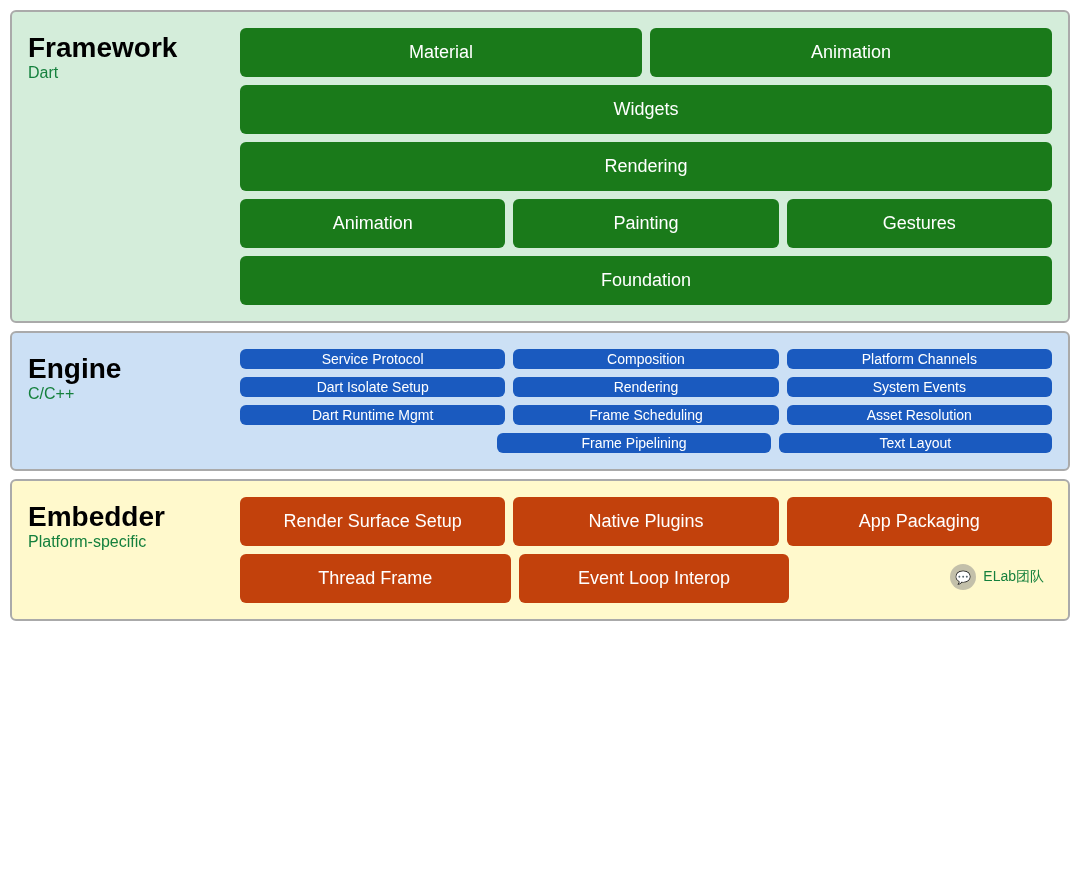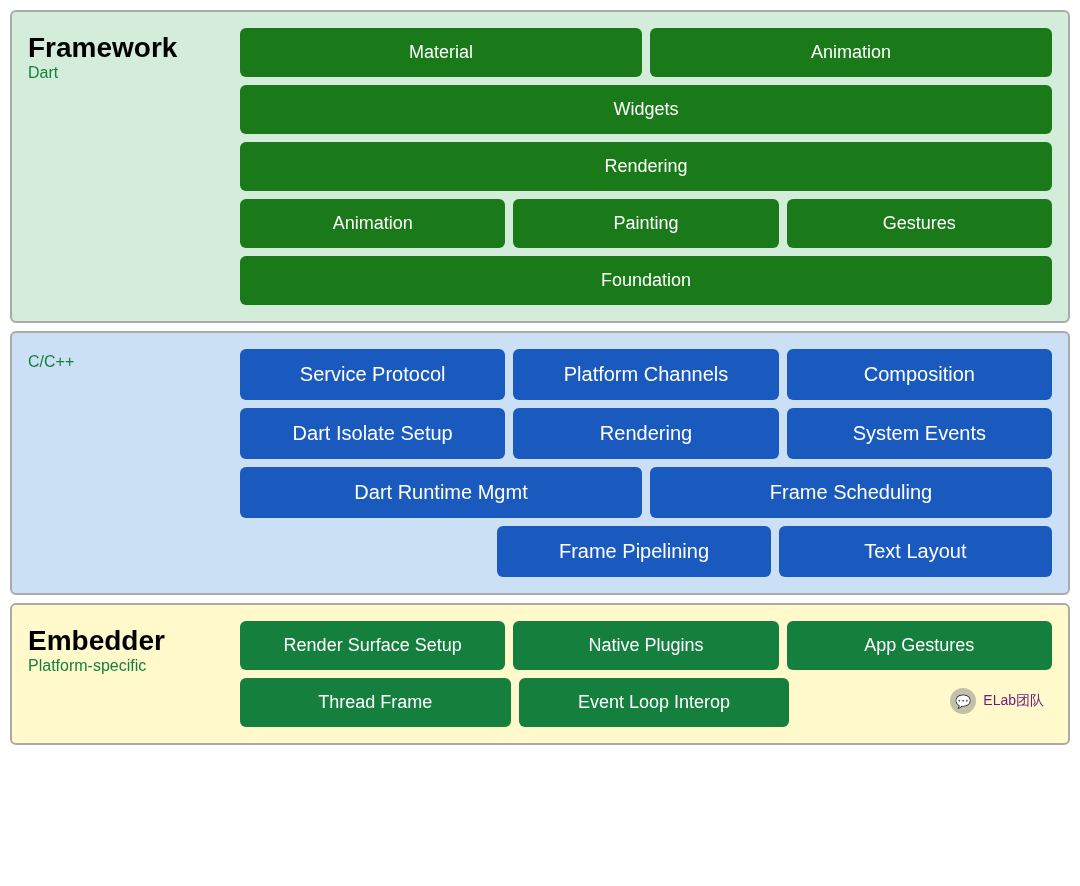--- a/index.html
+++ b/index.html
@@ -83,36 +83,36 @@
     .engine-section {
       background-color: #cce0f5;
       border-color: #aaa;
     }
 
     .engine-btn {
       background-color: #1a5abf;
       color: white;
       border: none;
       border-radius: 6px;
-      padding: 14px 12px;
-      font-size: 20px;
+      padding: 2px 12px;
+      font-size: 14px;
       font-weight: 500;
       cursor: pointer;
       flex: 1;
       text-align: center;
     }
 
     
     .embedder-section {
       background-color: #fff9cc;
       border-color: #aaa;
     }
 
     .embedder-btn {
-      background-color: #15803d;
+      background-color: #c2410c;
       color: white;
       border: none;
       border-radius: 6px;
       padding: 14px 12px;
       font-size: 18px;
       font-weight: 500;
       cursor: pointer;
       flex: 1;
       text-align: center;
     }
@@ -160,63 +160,65 @@
         <button class="framework-btn">Gestures</button>
       </div>
       <div class="row">
         <button class="framework-btn">Foundation</button>
       </div>
     </div>
   </div>
 
   <div class="section engine-section">
     <div class="section-label">
+      <span class="section-title">Engine</span>
       <span class="section-subtitle">C/C++</span>
     </div>
     <div class="section-content">
       <div class="row">
         <button class="engine-btn">Service Protocol</button>
+        <button class="engine-btn">Composition</button>
         <button class="engine-btn">Platform Channels</button>
-        <button class="engine-btn">Composition</button>
       </div>
       <div class="row">
         <button class="engine-btn">Dart Isolate Setup</button>
         <button class="engine-btn">Rendering</button>
         <button class="engine-btn">System Events</button>
       </div>
       <div class="row">
         <button class="engine-btn">Dart Runtime Mgmt</button>
         <button class="engine-btn">Frame Scheduling</button>
+        <button class="engine-btn">Asset Resolution</button>
       </div>
       <div class="row">
         <div style="flex:1;"></div>
         <button class="engine-btn">Frame Pipelining</button>
         <button class="engine-btn">Text Layout</button>
       </div>
     </div>
   </div>
 
   <div class="section embedder-section">
     <div class="section-label">
       <span class="section-title">Embedder</span>
       <span class="section-subtitle">Platform-specific</span>
     </div>
     <div class="section-content">
       <div class="row">
         <button class="embedder-btn">Render Surface Setup</button>
         <button class="embedder-btn">Native Plugins</button>
-        <button class="embedder-btn">App Gestures</button>
+        <button class="embedder-btn">App Packaging</button>
       </div>
       <div class="row">
         <button class="embedder-btn">Thread Frame</button>
         <button class="embedder-btn">Event Loop Interop</button>
         <div style="flex:1; display:flex; align-items:center; justify-content:flex-end; padding-right:8px;" class="watermark">
           <svg class="wechat-icon" viewBox="0 0 28 28" xmlns="http://www.w3.org/2000/svg">
             <circle cx="14" cy="14" r="13" fill="#888" opacity="0.5"></circle>
             <text x="14" y="19" text-anchor="middle" font-size="13" fill="white" font-family="Arial">💬</text>
           </svg>
-          <span style="color:#701a75;font-size:14px;">ELab团队</span>
+          <span style="color:#15803d;font-size:14px;">ELab团队</span>
         </div>
       </div>
     </div>
   </div>
 
 </div>
 
 </body></html>

